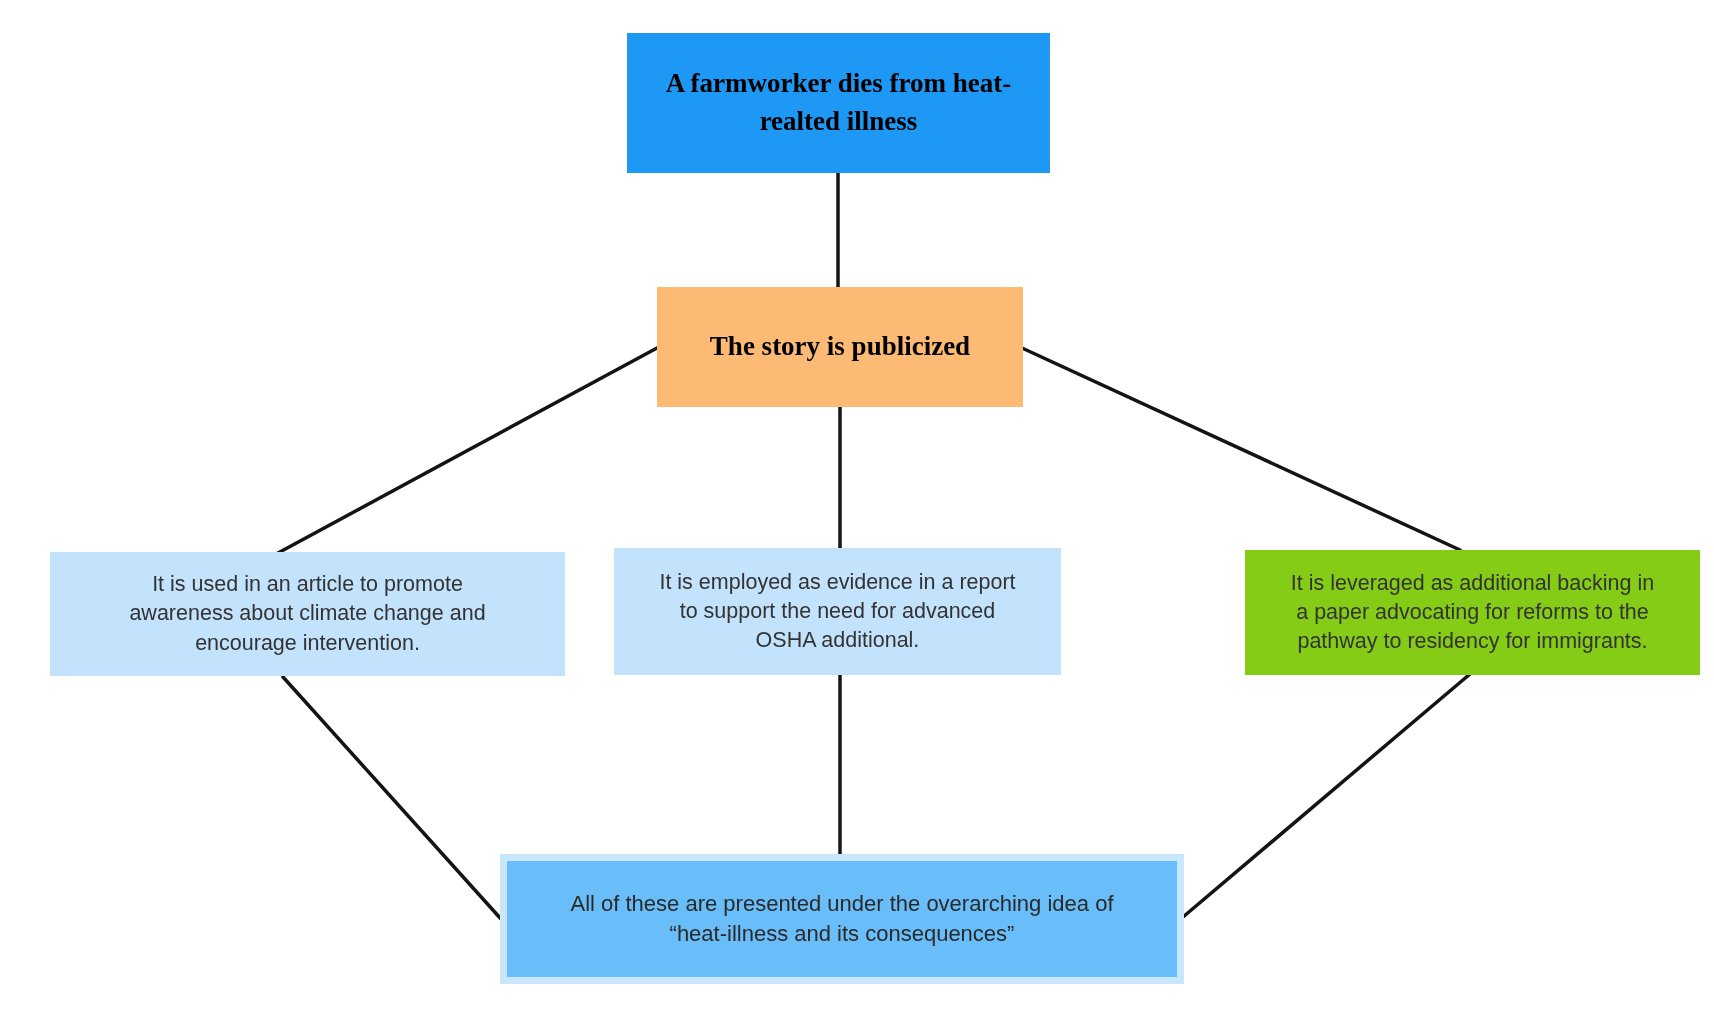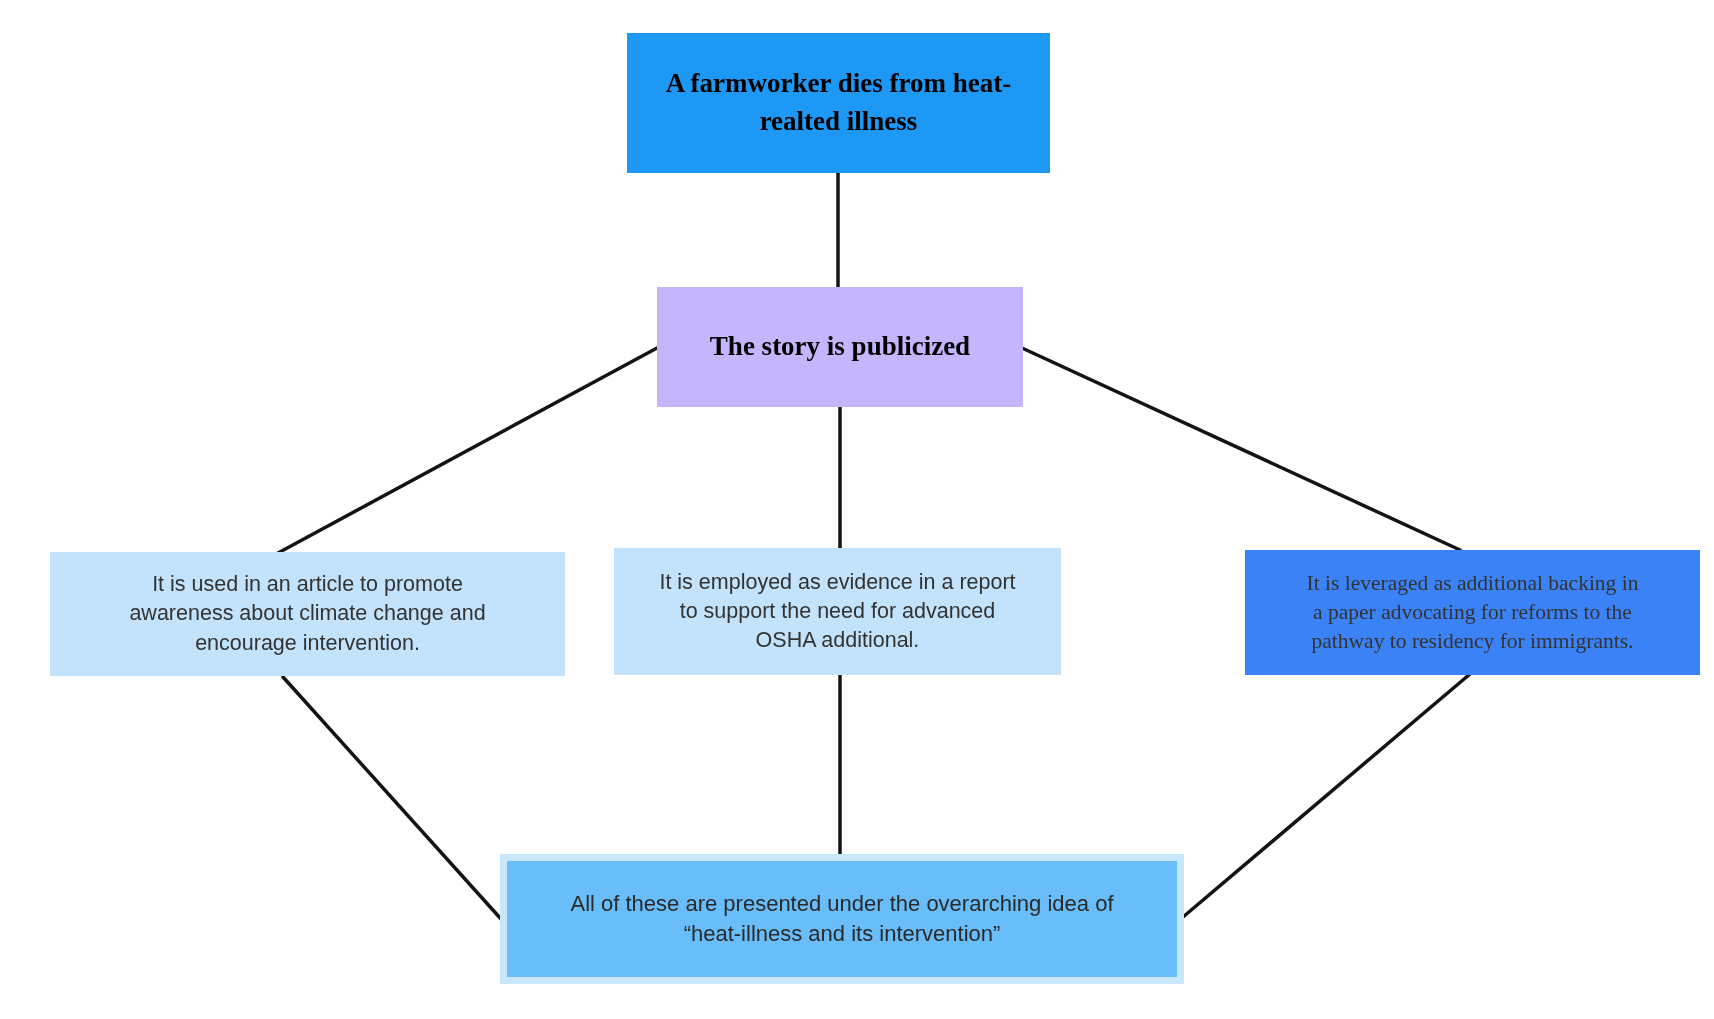--- a/index.html
+++ b/index.html
@@ -77,40 +77,40 @@
     <line x1="283" y1="677" x2="501" y2="919" style="stroke: rgb(20, 20, 20);"></line>
     <line x1="840" y1="675" x2="840" y2="855" style="stroke: rgb(20, 20, 20);"></line>
     <line x1="1470" y1="674" x2="1183" y2="917" style="stroke: rgb(20, 20, 20);"></line>
   </svg>
 
   <div class="node node-serif" id="node-root" style="background-color: rgb(30, 152, 245);">
     <span>A farmworker dies from heat-
 realted illness</span>
   </div>
 
-  <div class="node node-serif" id="node-story" style="background-color: #c4b5fd;">
+  <div class="node node-serif" id="node-story" style="background-color: #fdba74;">
     <span>The story is publicized</span>
   </div>
 
   <div class="node node-sans" id="node-article" style="background-color: rgb(195, 226, 251);">
     <span>It is used in an article to promote
 awareness about climate change and
 encourage intervention.</span>
   </div>
 
   <div class="node node-sans" id="node-report" style="background-color: rgb(195, 226, 251);">
     <span>It is employed as evidence in a report
 to support the need for advanced
 OSHA additional.</span>
   </div>
 
-  <div class="node node-sans" id="node-paper" style="background-color: #3b82f6; font-family: Liberation Serif, serif;">
+  <div class="node node-sans" id="node-paper" style="background-color: #84cc16;">
     <span>It is leveraged as additional backing in
 a paper advocating for reforms to the
 pathway to residency for immigrants.</span>
   </div>
 
   <div class="node node-sans" id="node-summary" style="background-color: rgb(105, 189, 248); border-color: rgb(200, 230, 252);">
     <span>All of these are presented under the overarching idea of
-“heat-illness and its intervention”</span>
+“heat-illness and its consequences”</span>
   </div>
 
 </div>
 
 </body></html>

